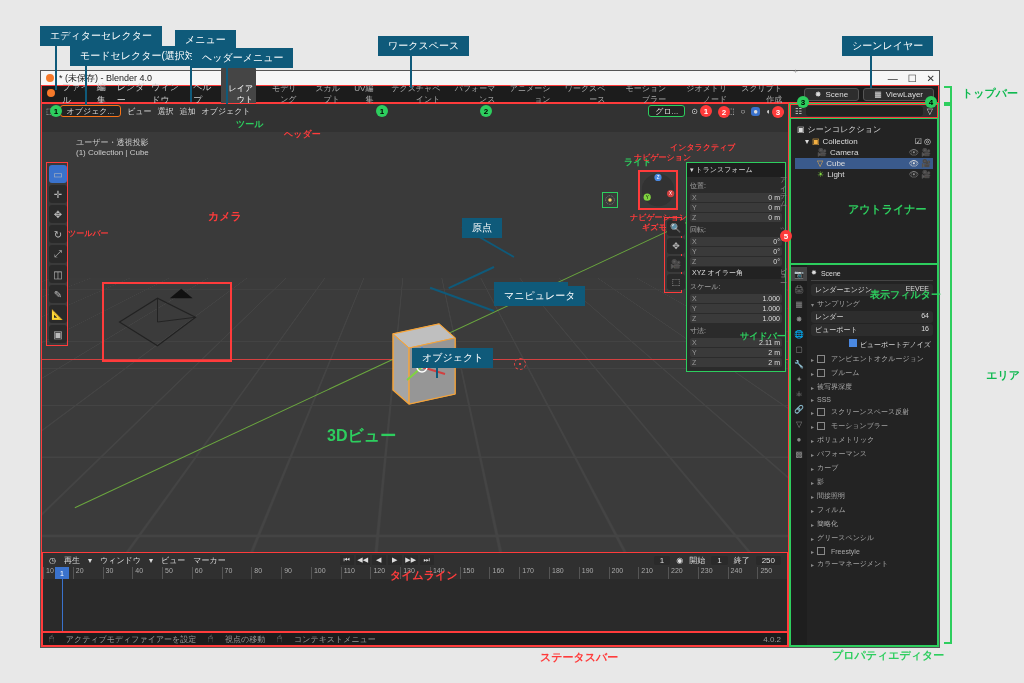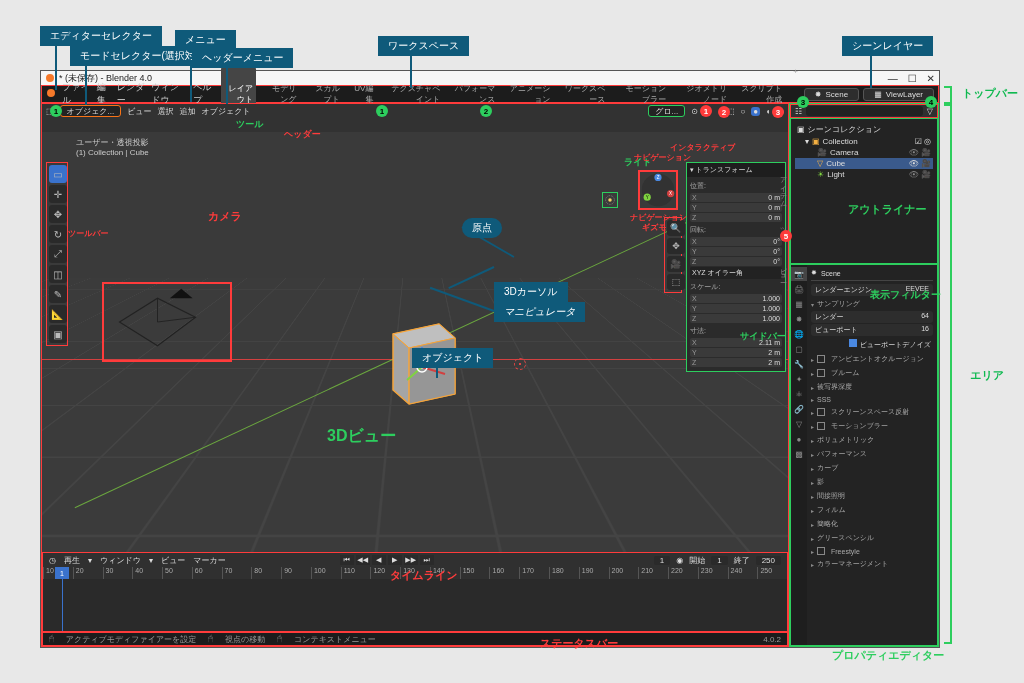--- a/index.html
+++ b/index.html
@@ -479,55 +479,55 @@
 
 <div class="callout" style="left:192px; top:48px;">ヘッダーメニュー</div>
 <div class="callout-line" style="left:226px; top:62px; width:2px; height:42px;"></div>
 
 <div class="callout" style="left:378px; top:36px;">ワークスペース</div>
 <div class="callout-line" style="left:410px; top:50px; width:2px; height:38px;"></div>
 
 <div class="callout" style="left:842px; top:36px;">シーンレイヤー</div>
 <div class="callout-line" style="left:870px; top:50px; width:2px; height:38px;"></div>
 
-<div class="callout" style="left:462px; top:218px;border-radius:10px;">原点</div>
+<div class="callout" style="left:462px; top:218px;">原点</div>
 <div class="callout-line" style="left:462px; top:226px; width:60px; height:2px; transform:rotate(30deg); transform-origin:left;"></div>
 
 <div class="callout" style="left:494px; top:258px;margin-top:24px;">3Dカーソル</div>
 <div class="callout-line" style="left:494px; top:266px; width:50px; height:2px; transform:rotate(155deg); transform-origin:left;"></div>
 
-<div class="callout" style="left:494px; top:302px;font-style:italic;">マニピュレータ</div>
+<div class="callout" style="left:494px; top:286px;">マニピュレータ</div>
 <div class="callout-line" style="left:494px; top:310px; width:68px; height:2px; transform:rotate(200deg); transform-origin:left;"></div>
 
 <div class="callout" style="left:412px; top:348px;">オブジェクト</div>
 <div class="callout-line" style="left:436px; top:348px; width:2px; height:30px; transform:rotate(180deg);"></div>
 
 <div class="bracket-label" style="right:6px; top:86px;">トップバー</div>
 <div class="bracket" style="right:72px; top:86px; height:18px;"></div>
 
-<div class="bracket-label" style="right:20px; top:368px;">エリア</div>
+<div class="bracket-label" style="right:4px; top:368px;">エリア</div>
 <div class="bracket" style="right:72px; top:104px; height:540px;"></div>
 
 <div class="green-label" style="left:848px; top:202px;">アウトライナー</div>
 <div class="green-label" style="left:870px; top:288px; font-size:10px;">表示フィルター</div>
 <div class="green-label" style="left:832px; top:600px;margin-top:48px;">プロパティエディター</div>
 <div class="green-label" style="left:327px; top:426px; font-size:16px;">3Dビュー</div>
 <div class="green-label" style="left:740px; top:330px; font-size:9px;">サイドバー</div>
 <div class="green-label" style="left:236px; top:118px; font-size:9px;">ツール</div>
 <div class="green-label" style="left:624px; top:156px; font-size:9px;">ライト</div>
 
 <div class="red-label" style="left:284px; top:128px; font-size:9px;">ヘッダー</div>
 <div class="red-label" style="left:68px; top:228px; font-size:8px;">ツールバー</div>
 <div class="red-label" style="left:208px; top:209px; font-size:11px;">カメラ</div>
 <div class="red-label" style="left:634px; top:142px; font-size:8px;margin-left:36px;">インタラクティブ</div>
 <div class="red-label" style="left:634px; top:152px; font-size:8px;">ナビゲーション</div>
 <div class="red-label" style="left:630px; top:212px; font-size:8px;">ナビゲーション</div>
 <div class="red-label" style="left:642px; top:222px; font-size:8px;">ギズモ</div>
 <div class="red-label" style="left:390px; top:568px; font-size:11px;">タイムライン</div>
-<div class="red-label" style="left:540px; top:636px; font-size:11px;">ステータスバー</div>
+<div class="red-label" style="left:540px; top:650px; font-size:11px;">ステータスバー</div>
 
 <div class="green-dot" style="left:50px; top:105px;">1</div>
 <div class="green-dot" style="left:376px; top:105px;">1</div>
 <div class="green-dot" style="left:480px; top:105px;">2</div>
 <div class="green-dot" style="left:797px; top:96px;">3</div>
 <div class="green-dot" style="left:925px; top:96px;">4</div>
 <div class="red-dot" style="left:700px; top:105px;">1</div>
 <div class="red-dot" style="left:718px; top:106px;">2</div>
 <div class="red-dot" style="left:772px; top:106px;">3</div>
 <div class="red-dot" style="left:780px; top:230px;">5</div>

